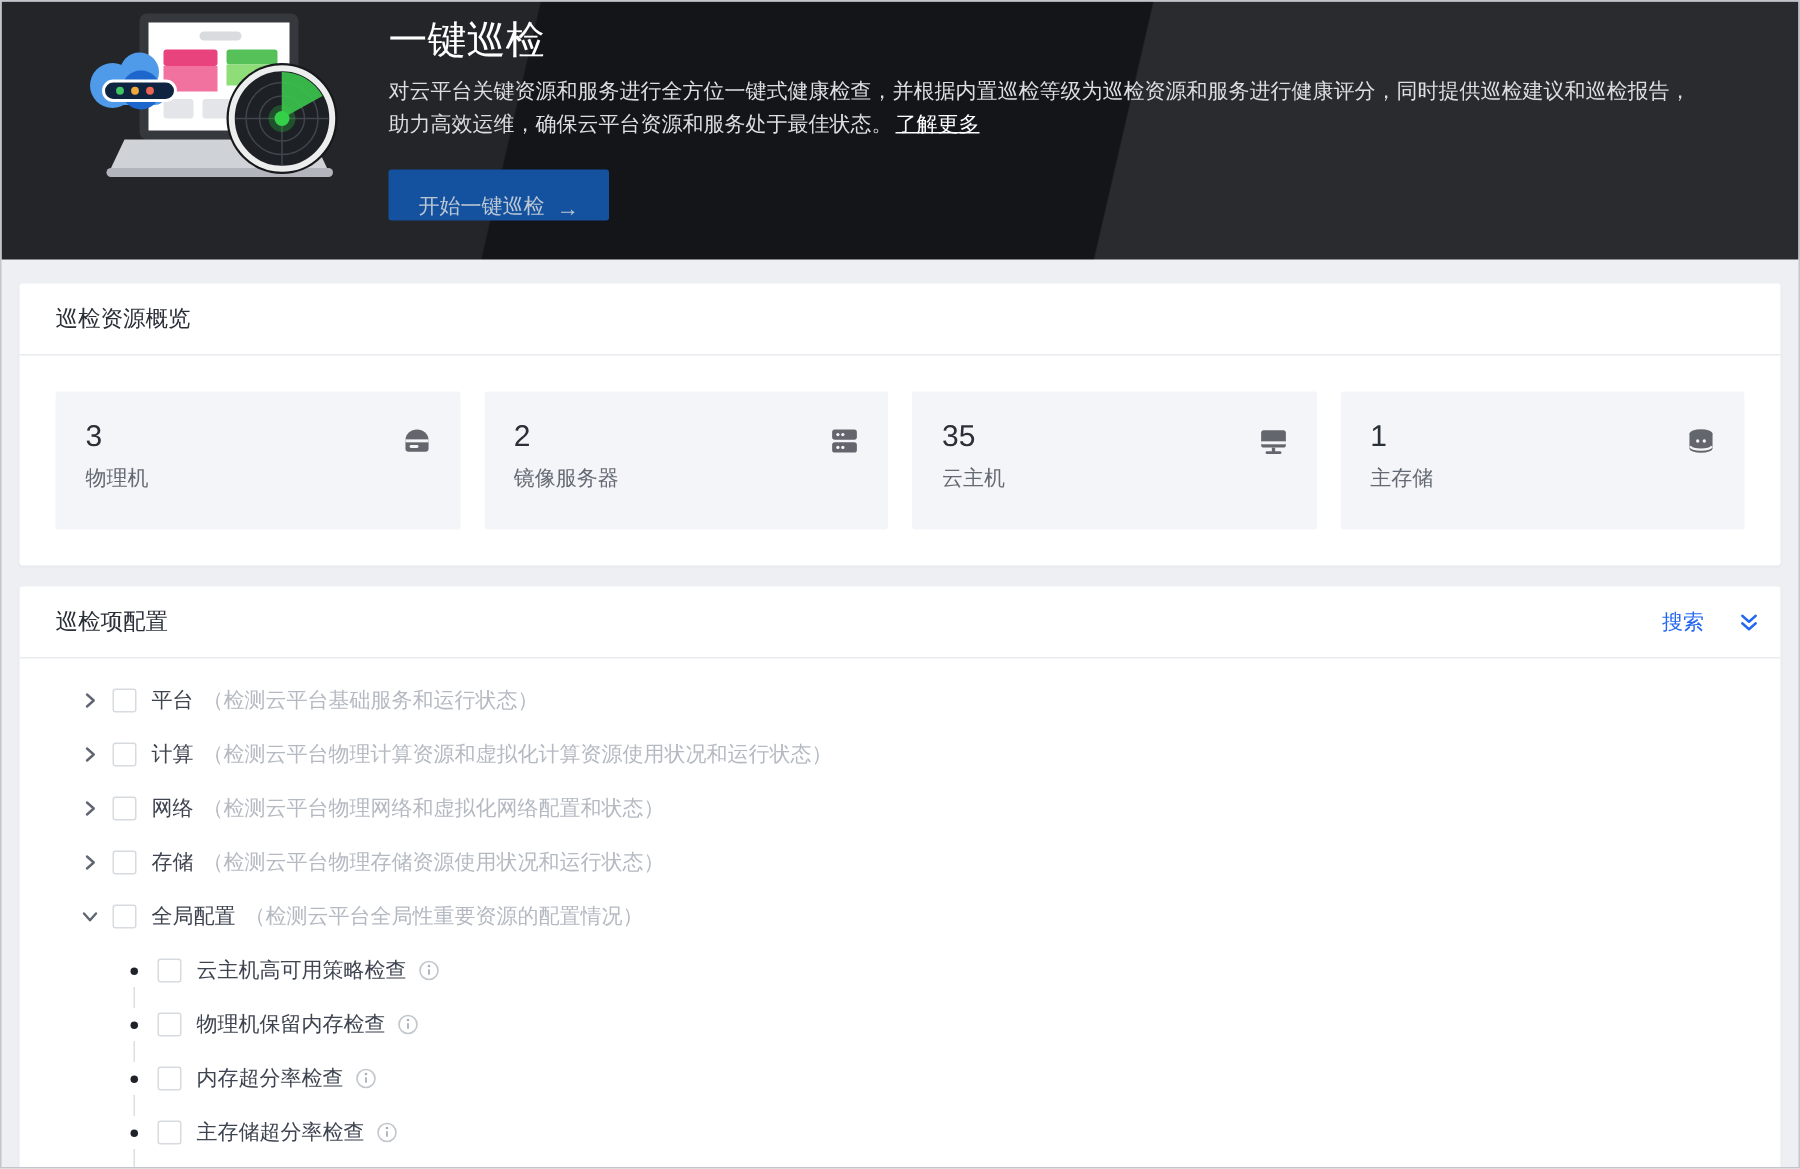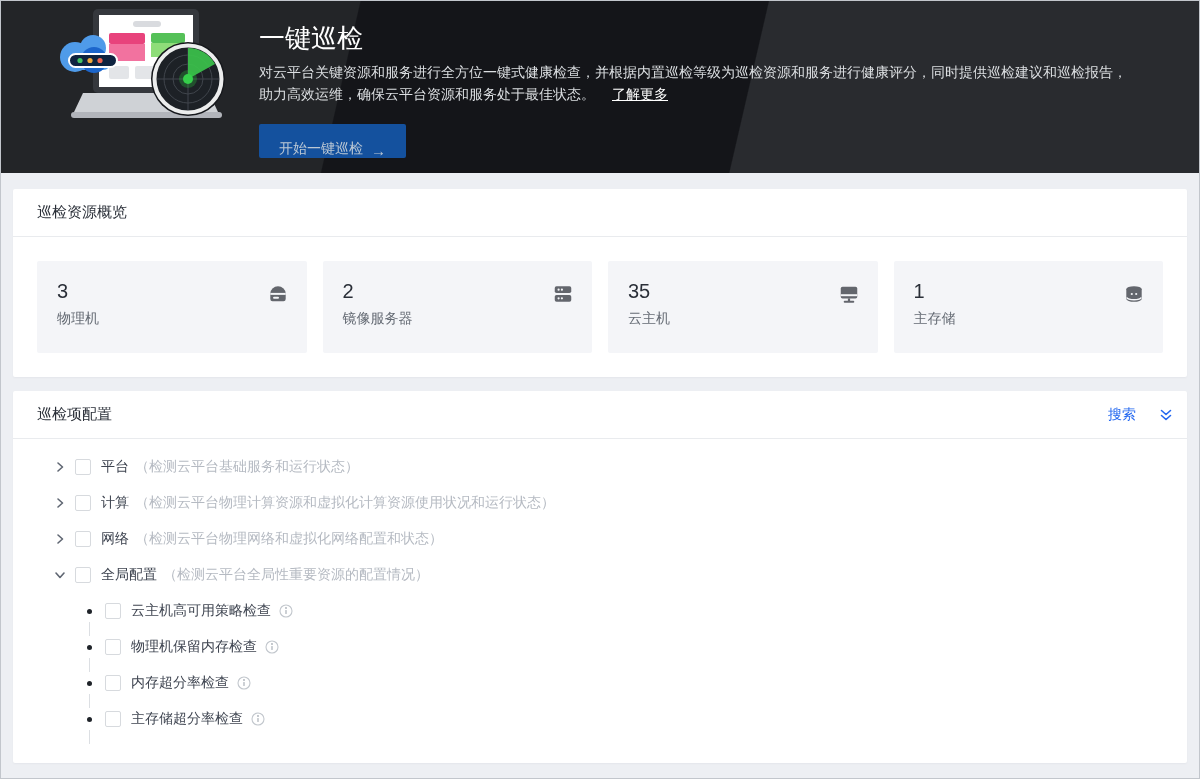--- a/index.html
+++ b/index.html
@@ -10,24 +10,24 @@
     border:1px solid #c2c6cc;
     overflow:hidden;
     position:relative;
   }
   
   .hero{
     position:relative; height:172px; overflow:hidden;
     background:linear-gradient(103deg,#232528 0%,#232528 29%,#141519 29.1%,#141519 62%,#292b2f 62.1%,#292b2f 100%);
   }
   .hero-illustration{ position:absolute; left:52px; top:2px; width:190px; height:128px; }
-  .hero-content{ position:absolute; left:258px; top:20px; width:900px; }
+  .hero-content{ position:absolute; left:258px; top:8px; width:900px; }
   .hero-title{ color:#ffffff; font-size:26px; font-weight:500; line-height:34px; }
   .hero-desc{ margin-top:6px; width:878px; color:#dcdfe2; font-size:14px; line-height:22px; }
-  .learn-more{ color:#ffffff; text-decoration:underline; cursor:pointer; margin-left:17px;font-family:Liberation Mono, monospace; }
+  .learn-more{ color:#ffffff; text-decoration:underline; cursor:pointer; margin-left:2px;font-family:Liberation Mono, monospace; }
   .start-btn{
     margin-top:18px; display:inline-flex; align-items:flex-end; gap:8px;
     height:34px; padding:0 20px; background:#14519e; border:none; border-radius:2px;
     color:#bcc8d4; font-size:14px; cursor:pointer; font-family:inherit;
   }
   .start-btn .arrow{ font-size:15px; line-height:1; }
   
   .main{ padding:16px 12px; }
   .card{ background:#ffffff; border-radius:2px; box-shadow:0 1px 2px rgba(30,35,43,.04); }
   .card + .card{ margin-top:14px; }
@@ -213,20 +213,28 @@
 
       <li class="tree-row parent">
         <span class="caret"><svg width="14" height="14" viewBox="0 0 14 14" fill="none" stroke="#5f6672" stroke-width="1.6" stroke-linecap="round" stroke-linejoin="round">
               <polyline points="5,3 9.5,7 5,11"></polyline>
             </svg></span>
         <span class="checkbox"></span>
         <span class="tree-label">网络</span>
         <span class="tree-desc">（检测云平台物理网络和虚拟化网络配置和状态）</span>
       </li>
 
+      <li class="tree-row parent">
+        <span class="caret"><svg width="14" height="14" viewBox="0 0 14 14" fill="none" stroke="#5f6672" stroke-width="1.6" stroke-linecap="round" stroke-linejoin="round">
+              <polyline points="5,3 9.5,7 5,11"></polyline>
+            </svg></span>
+        <span class="checkbox"></span>
+        <span class="tree-label">存储</span>
+        <span class="tree-desc">（检测云平台物理存储资源使用状况和运行状态）</span>
+      </li>
 
       <li class="tree-row parent">
         <span class="caret"><svg width="14" height="14" viewBox="0 0 14 14" fill="none" stroke="#5f6672" stroke-width="1.6" stroke-linecap="round" stroke-linejoin="round">
               <polyline points="3,5 7,9.5 11,5"></polyline>
             </svg></span>
         <span class="checkbox"></span>
         <span class="tree-label">全局配置</span>
         <span class="tree-desc">（检测云平台全局性重要资源的配置情况）</span>
       </li>
 

